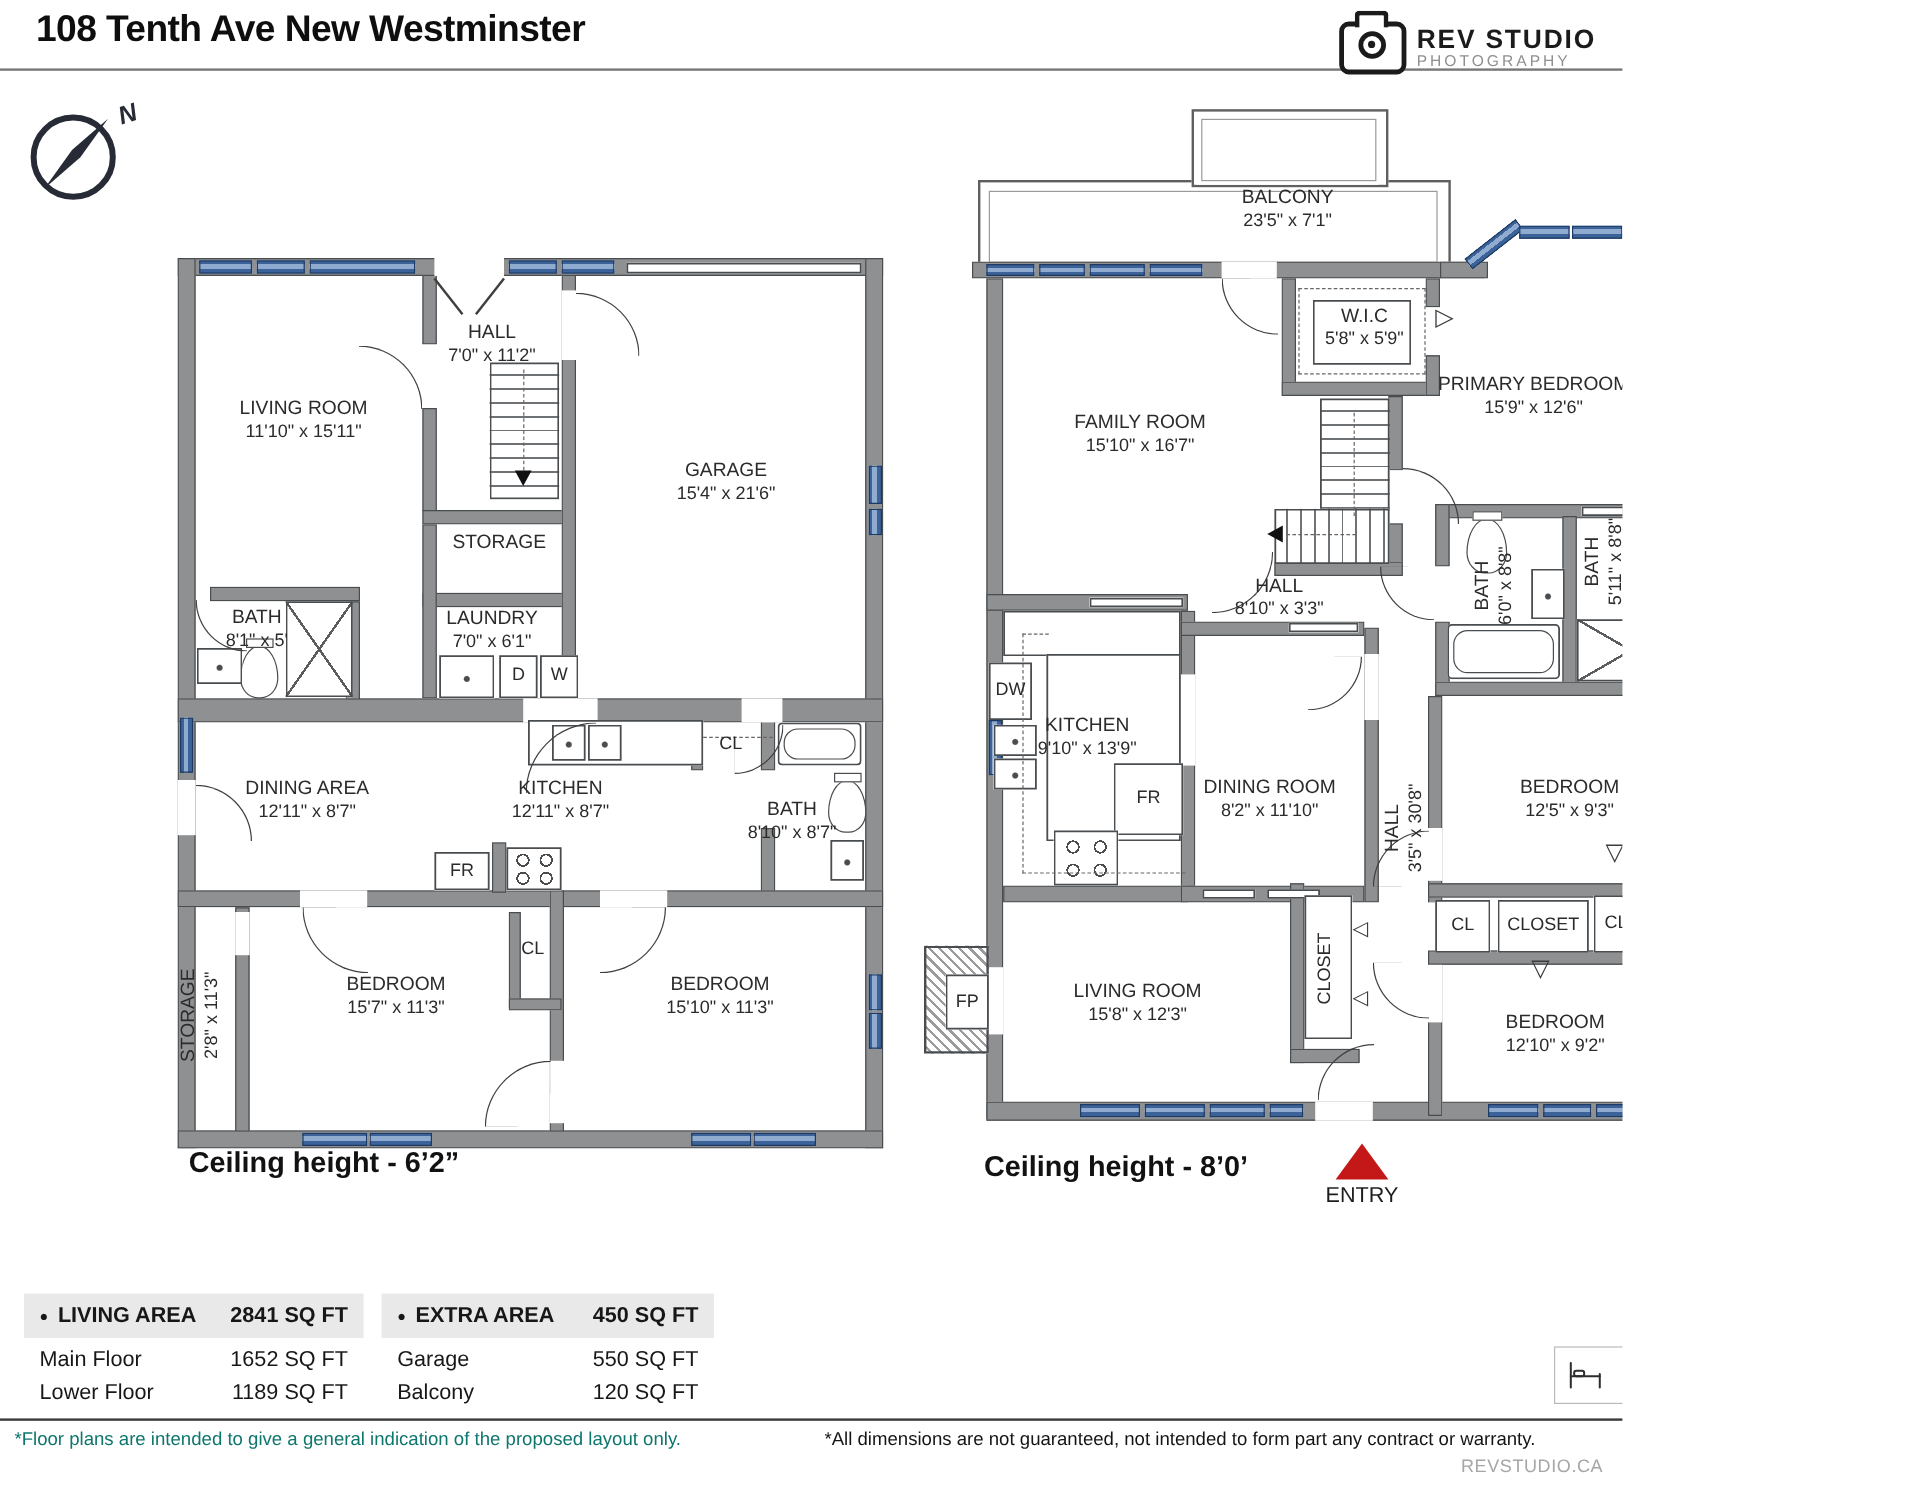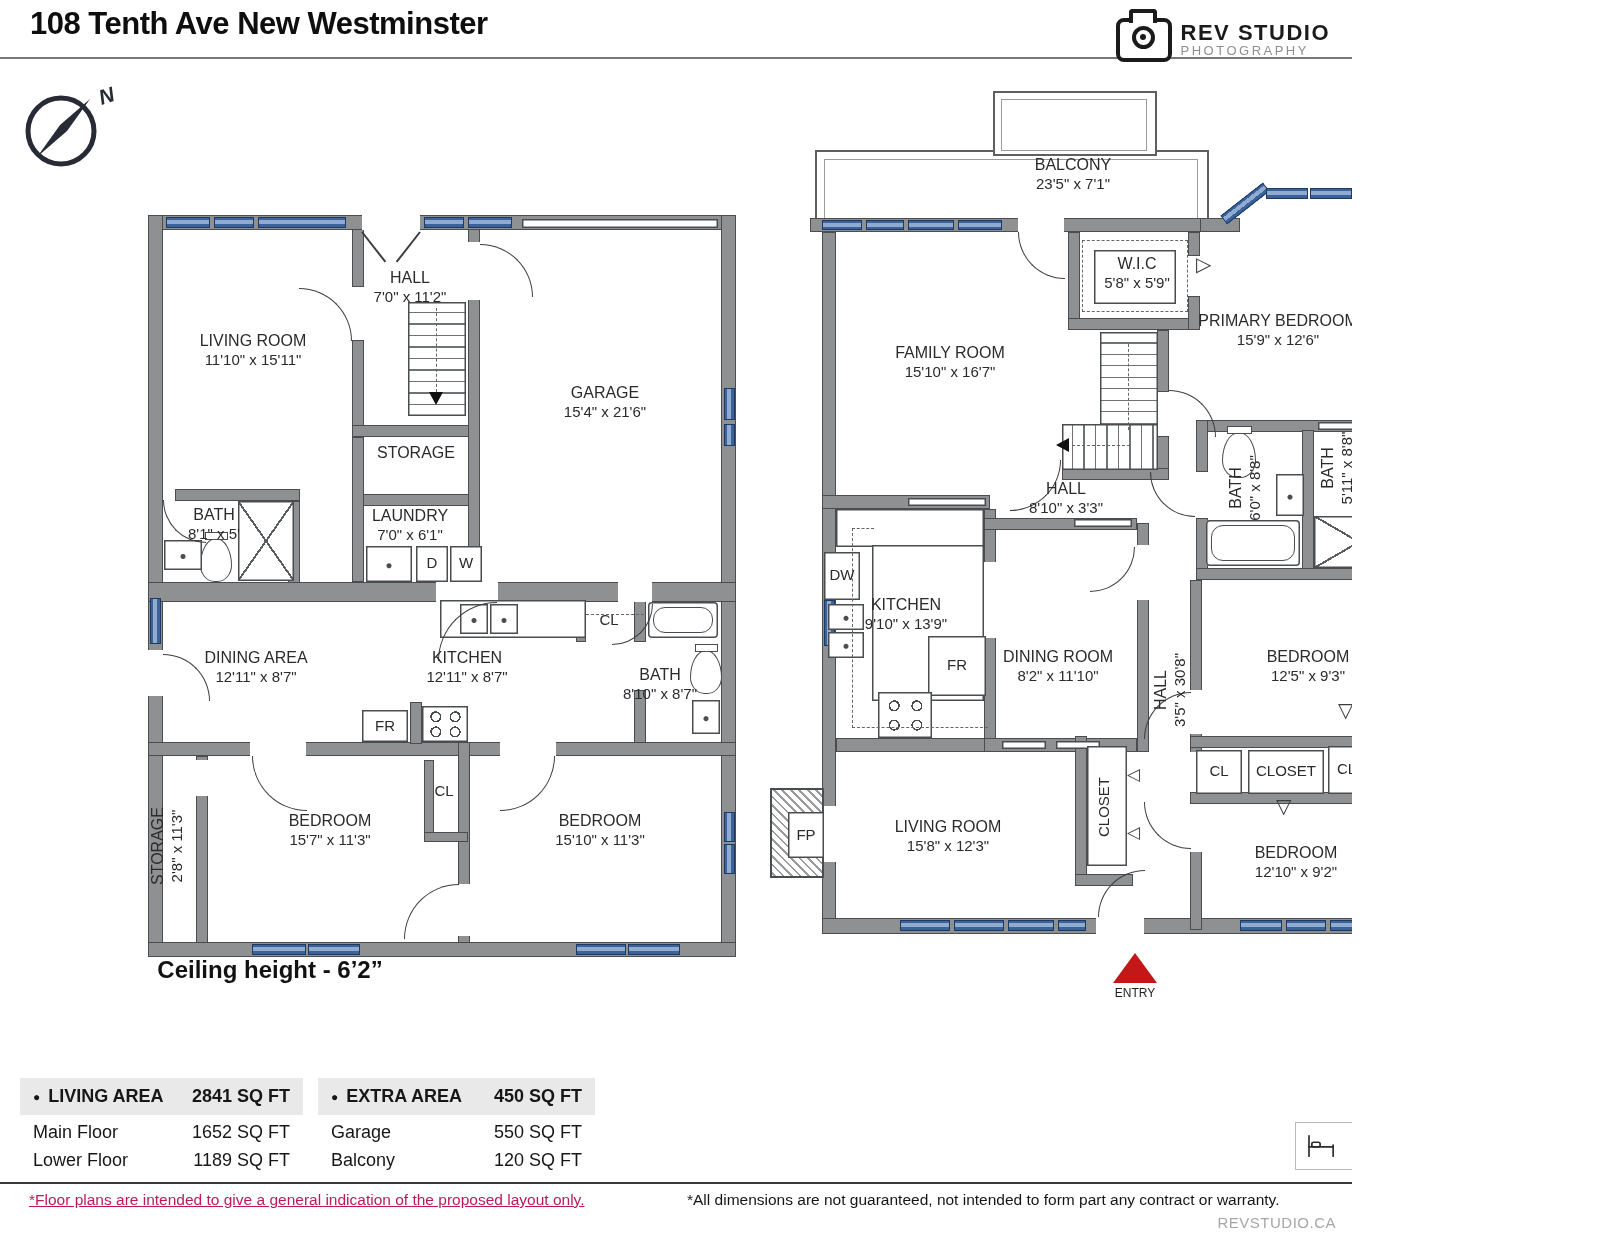--- a/index.html
+++ b/index.html
@@ -72,41 +72,41 @@
   
   .room{position:absolute;text-align:center;color:#2b2b2b;line-height:1.18;}
   .room .nm{display:block;font-size:16px;}
   .room .dm{display:block;font-size:15px;}
   .sm .nm{font-size:15px;}
   .vrot{transform:rotate(-90deg);}
   .caption{position:absolute;text-align:center;font-weight:bold;color:#121212;line-height:1.25;}
   .caption .c1{display:block;font-size:25px;}
   .caption .c2{display:block;font-size:24px;}
   .entry-tri{position:absolute;width:0;height:0;border-left:22px solid transparent;border-right:22px solid transparent;border-bottom:30px solid #c41818;}
-  .entry-lbl{position:absolute;font-size:12px;color:#1c1c1c;text-align:center;width:70px;}
+  .entry-lbl{position:absolute;font-size:18px;color:#1c1c1c;text-align:center;width:70px;}
 
   
   .tbl{position:absolute;font-size:18px;color:#171717;}
   .tbl-h{display:flex;justify-content:space-between;align-items:center;background:#e9e9e9;
          font-weight:bold;padding:8px 13px;}
   .tbl-h .bullet{font-size:12px;margin-right:8px;}
   .tbl-h .hl{flex:1;text-align:left;}
   .tbl-r{display:flex;justify-content:space-between;padding:7px 13px 0;}
 
   
   .stats{position:absolute;left:1295px;top:1122px;display:flex;border:1px solid #b9b9b9;}
   .stat{width:86px;height:46px;display:flex;align-items:center;justify-content:space-between;
         padding:0 10px;border-right:1px solid #b9b9b9;}
   .stat:last-child{border-right:none;}
   .stat .num{font-size:27px;color:#1d1d1d;}
   .stat svg{stroke:#2c2c2c;fill:none;stroke-width:1.8;stroke-linecap:round;stroke-linejoin:round;}
 
   
   .ftr-rule{position:absolute;left:0;top:1182px;width:1600px;height:2px;background:#3a3a3a;}
-  .ftr-l{position:absolute;left:29px;top:1191px;font-size:15.5px;color:#be185d;text-decoration:underline;}
+  .ftr-l{position:absolute;left:12px;top:1191px;font-size:15.5px;color:#0f766e;}
   .ftr-r{position:absolute;left:687px;top:1191px;font-size:15.5px;color:#151515;}
   .ftr-site{position:absolute;right:16px;top:1214px;font-size:15px;color:#a6a6a6;letter-spacing:.5px;}
 </style>
 </head>
 <body>
 
 <div class="page">
 
   <div class="hdr-title">108 Tenth Ave New Westminster</div>
   <div class="hdr-rule"></div>
@@ -475,20 +475,21 @@
     <span class="nm">FR</span>
     </div>
 
   <div class="entry-tri" style="left:1113px;top:953px;"></div>
   <div class="entry-lbl" style="left:1100px;top:986px;">ENTRY</div>
 
   <div class="caption" style="left:85px;top:955px;width:370px;">
       <span class="c2">Ceiling height - 6’2”</span>
     </div>
   <div class="caption" style="left:745px;top:958px;width:370px;">
+      <span class="c2">Ceiling height - 8’0’</span>
     </div>
 
   <div class="tbl" style="left:20px;top:1078px;width:283px;">
     <div class="tbl-h">
       <span class="bullet">●</span>
       <span class="hl">LIVING AREA</span>
       <span>2841 SQ FT</span>
     </div>
     <div class="tbl-r">
       <span>Main Floor</span>

